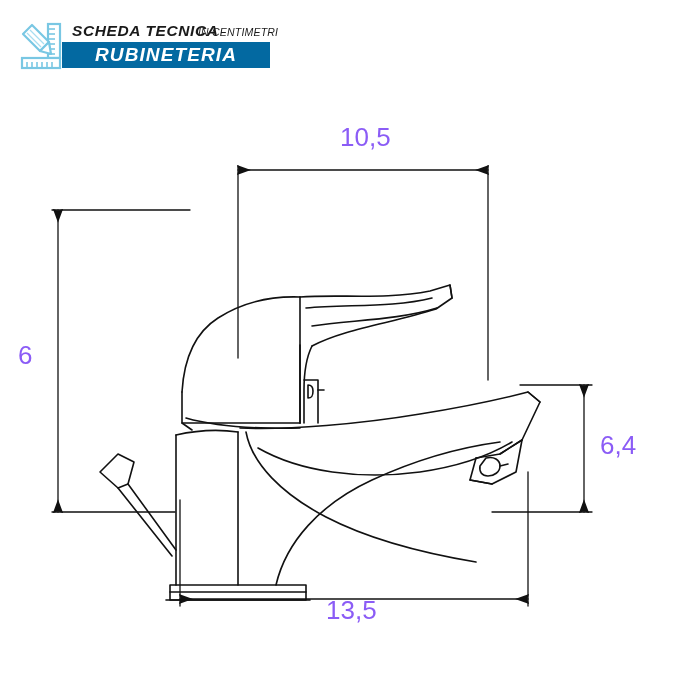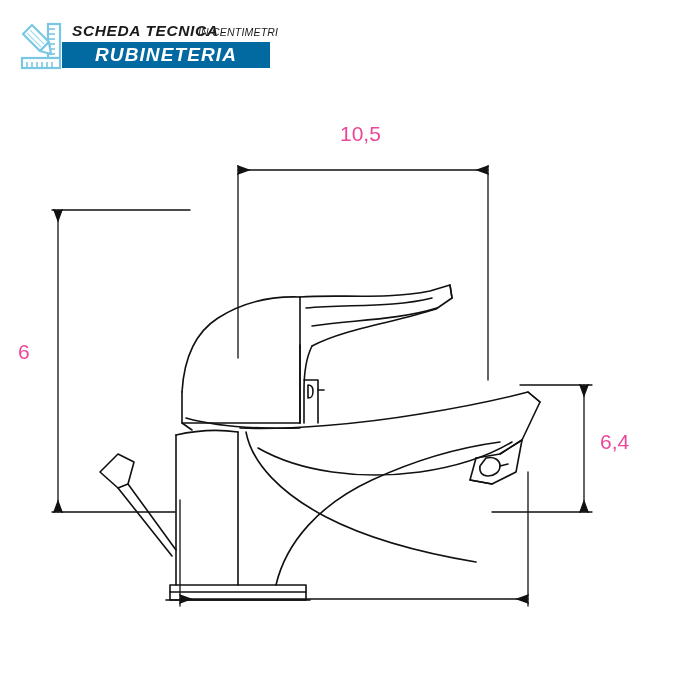--- a/index.html
+++ b/index.html
@@ -36,21 +36,21 @@
     font-size:19px;font-weight:bold;font-style:italic;letter-spacing:1.1px;
     color:#ffffff;
   }
 
   
   .drawing{position:absolute;left:0;top:80px;width:700px;height:620px;}
   .drawing svg{display:block;}
 
   
   .dim-txt{
-    position:absolute;font-size:21px;color:#ec4899;
+    position:absolute;font-size:26px;color:#8b5cf6;
     font-family:"Liberation Sans", sans-serif;
     white-space:nowrap;letter-spacing:0px;
   }
   #dim-top-label{left:340px;top:122px;}
   #dim-left-label{left:18px;top:340px;}
   #dim-right-label{left:600px;top:430px;}
   #dim-bottom-label{left:326px;top:595px;}
 </style>
 </head>
 <body>
@@ -200,14 +200,15 @@
           <line x1="528" y1="392" x2="528" y2="526"></line>
           <line x1="180" y1="519" x2="528" y2="519" marker-start="url(#arrS)" marker-end="url(#arrS)"></line>
         </g>
       </g>
     </svg>
   </div>
 
   <div class="dim-txt" id="dim-top-label">10,5</div>
   <div class="dim-txt" id="dim-left-label">6</div>
   <div class="dim-txt" id="dim-right-label">6,4</div>
+  <div class="dim-txt" id="dim-bottom-label">13,5</div>
 
 </div>
 
 </body></html>

